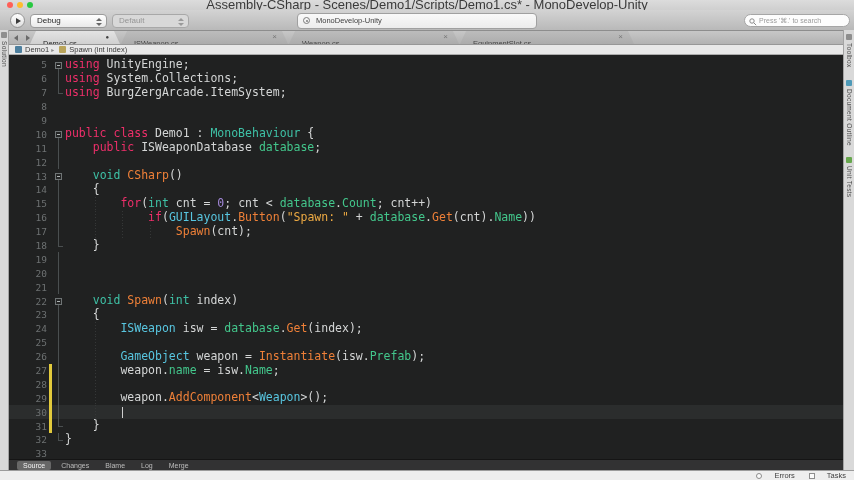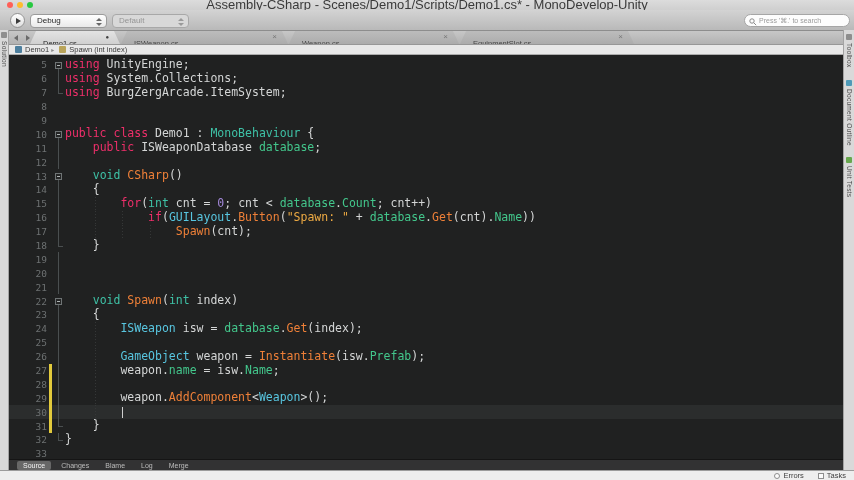--- a/index.html
+++ b/index.html
@@ -95,21 +95,21 @@
   
   .vcsbar { position:absolute; left:9px; top:459px; width:834px; height:11px;
     background:#323233; border-top:1px solid #151515; display:flex; align-items:center; padding-left:8px; }
   .vcs-tab { font-size:7px; color:#bcbcbc; padding:1px 6px; margin-right:4px; border-radius:2px; }
   .vcs-tab.active { background:#676767; color:#f4f4f4; }
 
   
   .statusbar { position:absolute; left:0; top:470px; width:854px; height:10px;
     background:#eeeeee; border-top:1px solid #9c9c9c; display:flex; align-items:center;
     justify-content:flex-end; padding-right:8px; gap:14px; }
-  .sb-item { display:flex; align-items:center; gap:3px; font-size:7.5px; color:#3f3f3f;justify-content:center; }
+  .sb-item { display:flex; align-items:center; gap:12px; font-size:7.5px; color:#3f3f3f;justify-content:center; }
   .sb-ico-circle { width:6px; height:6px; border-radius:50%; border:1px solid #8e8e8e; background:#fbfbfb; }
   .sb-ico-square { width:6px; height:6px; border:1px solid #8e8e8e; background:#fbfbfb; }
 </style>
 </head>
 <body>
 
 <div class="window">
 
   <div class="titlebar">
     <span class="tl-dot" style="left: 7px; background: rgb(255, 95, 87);"></span>
@@ -128,20 +128,24 @@
           <i class="up"></i>
           <i class="dn"></i>
         </span>
     </div>
     <div class="select disabled" style="left:112px;width:77px">
       <span>Default</span>
       <span class="sel-arrows">
           <i class="up" style="border-bottom-color:#9a9a9a"></i>
           <i class="dn" style="border-top-color:#9a9a9a"></i>
         </span>
+    </div>
+    <div class="status-pill">
+      <span class="gear"></span>
+      <span>MonoDevelop-Unity</span>
     </div>
     <div class="searchbox">
       <svg width="8" height="8" viewBox="0 0 8 8">
         <circle cx="3" cy="3" r="2.2" fill="none" stroke="#8c8c8c" stroke-width="1"></circle>
         <line x1="4.7" y1="4.7" x2="7.2" y2="7.2" stroke="#8c8c8c" stroke-width="1"></line>
       </svg>
       <span>Press '⌘.' to search</span>
     </div>
   </div>
 

